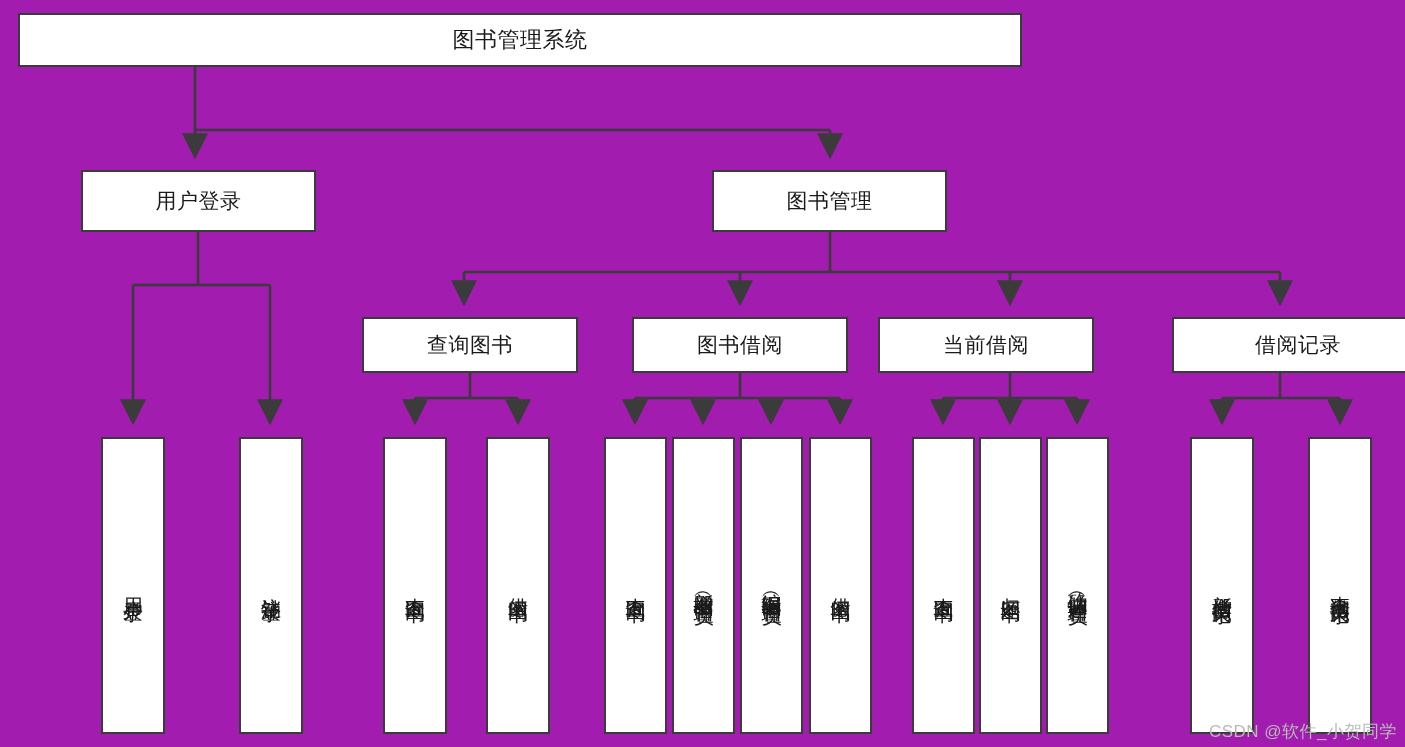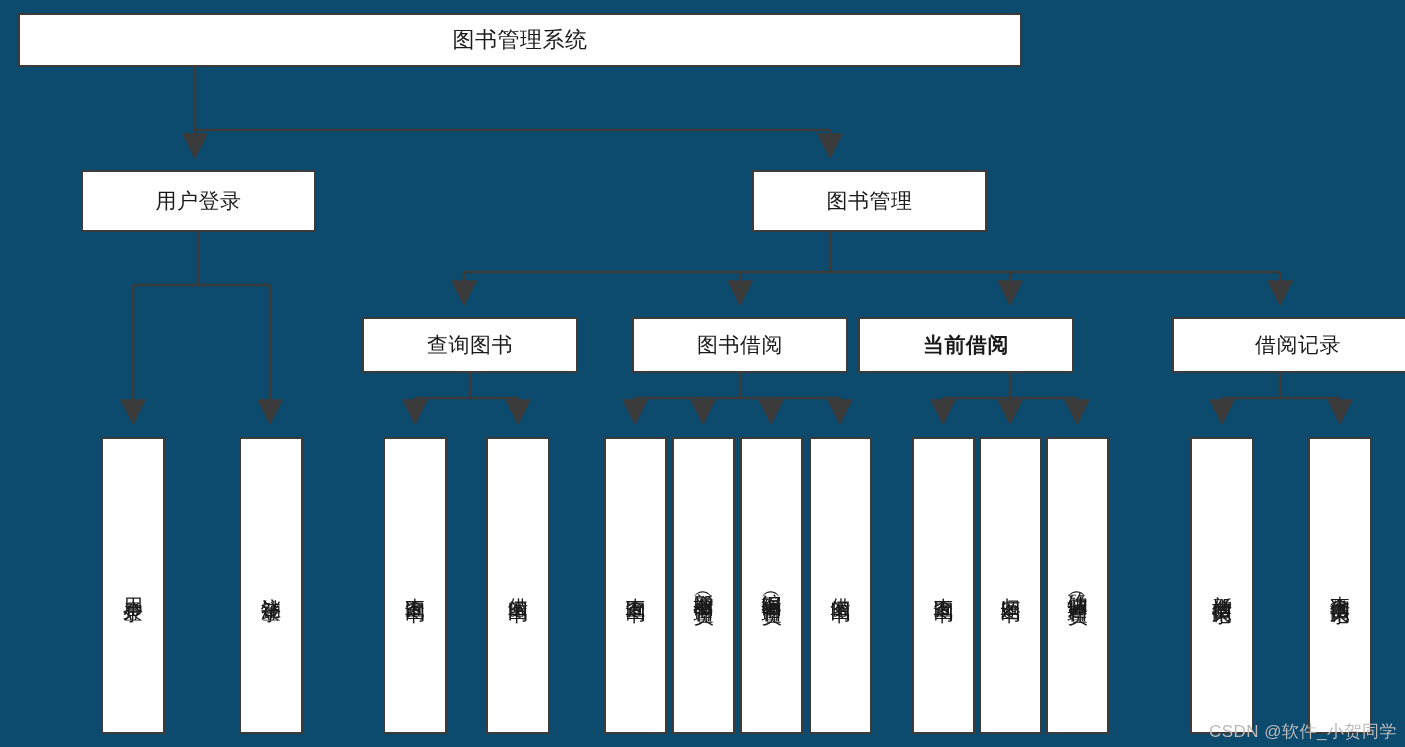--- a/index.html
+++ b/index.html
@@ -8,21 +8,21 @@
     padding: 0;
     background: #ffffff;
   }
   body {
     font-family: "Liberation Sans", "DejaVu Sans", sans-serif;
   }
   #canvas {
     position: relative;
     width: 1405px;
     height: 747px;
-    background: #0c4a6e;
+    background: #a21caf;
     overflow: hidden;
   }
   #edges {
     position: absolute;
     left: 0;
     top: 0;
     width: 1405px;
     height: 747px;
     pointer-events: none;
   }
@@ -133,31 +133,31 @@
     </g>
   </svg>
 
   <div class="node root horiz" style="left:18px; top:13px; width:1004px; height:54px;">
     <span class="lbl">图书管理系统</span>
   </div>
 
   <div class="node horiz" style="left:81px; top:170px; width:235px; height:62px;">
     <span class="lbl">用户登录</span>
   </div>
-  <div class="node horiz" style="left:712px; top:170px; width:235px; height:62px;margin-left:40px;">
+  <div class="node horiz" style="left:712px; top:170px; width:235px; height:62px;">
     <span class="lbl">图书管理</span>
   </div>
 
   <div class="node horiz" style="left:362px; top:317px; width:216px; height:56px;">
     <span class="lbl">查询图书</span>
   </div>
   <div class="node horiz" style="left:632px; top:317px; width:216px; height:56px;font-family:Liberation Serif, serif;">
     <span class="lbl">图书借阅</span>
   </div>
-  <div class="node horiz" style="left:858px; top:317px; width:216px; height:56px;font-weight:bold;">
+  <div class="node horiz" style="left:878px; top:317px; width:216px; height:56px;">
     <span class="lbl">当前借阅</span>
   </div>
   <div class="node horiz" style="left:1172px; top:317px; width:252px; height:56px;">
     <span class="lbl">借阅记录</span>
   </div>
 
   <div class="node vert" style="left:101px; top:437px; width:64px; height:297px;">
     <span class="lbl">用户登录</span>
   </div>
   <div class="node vert" style="left:239px; top:437px; width:64px; height:297px;">

